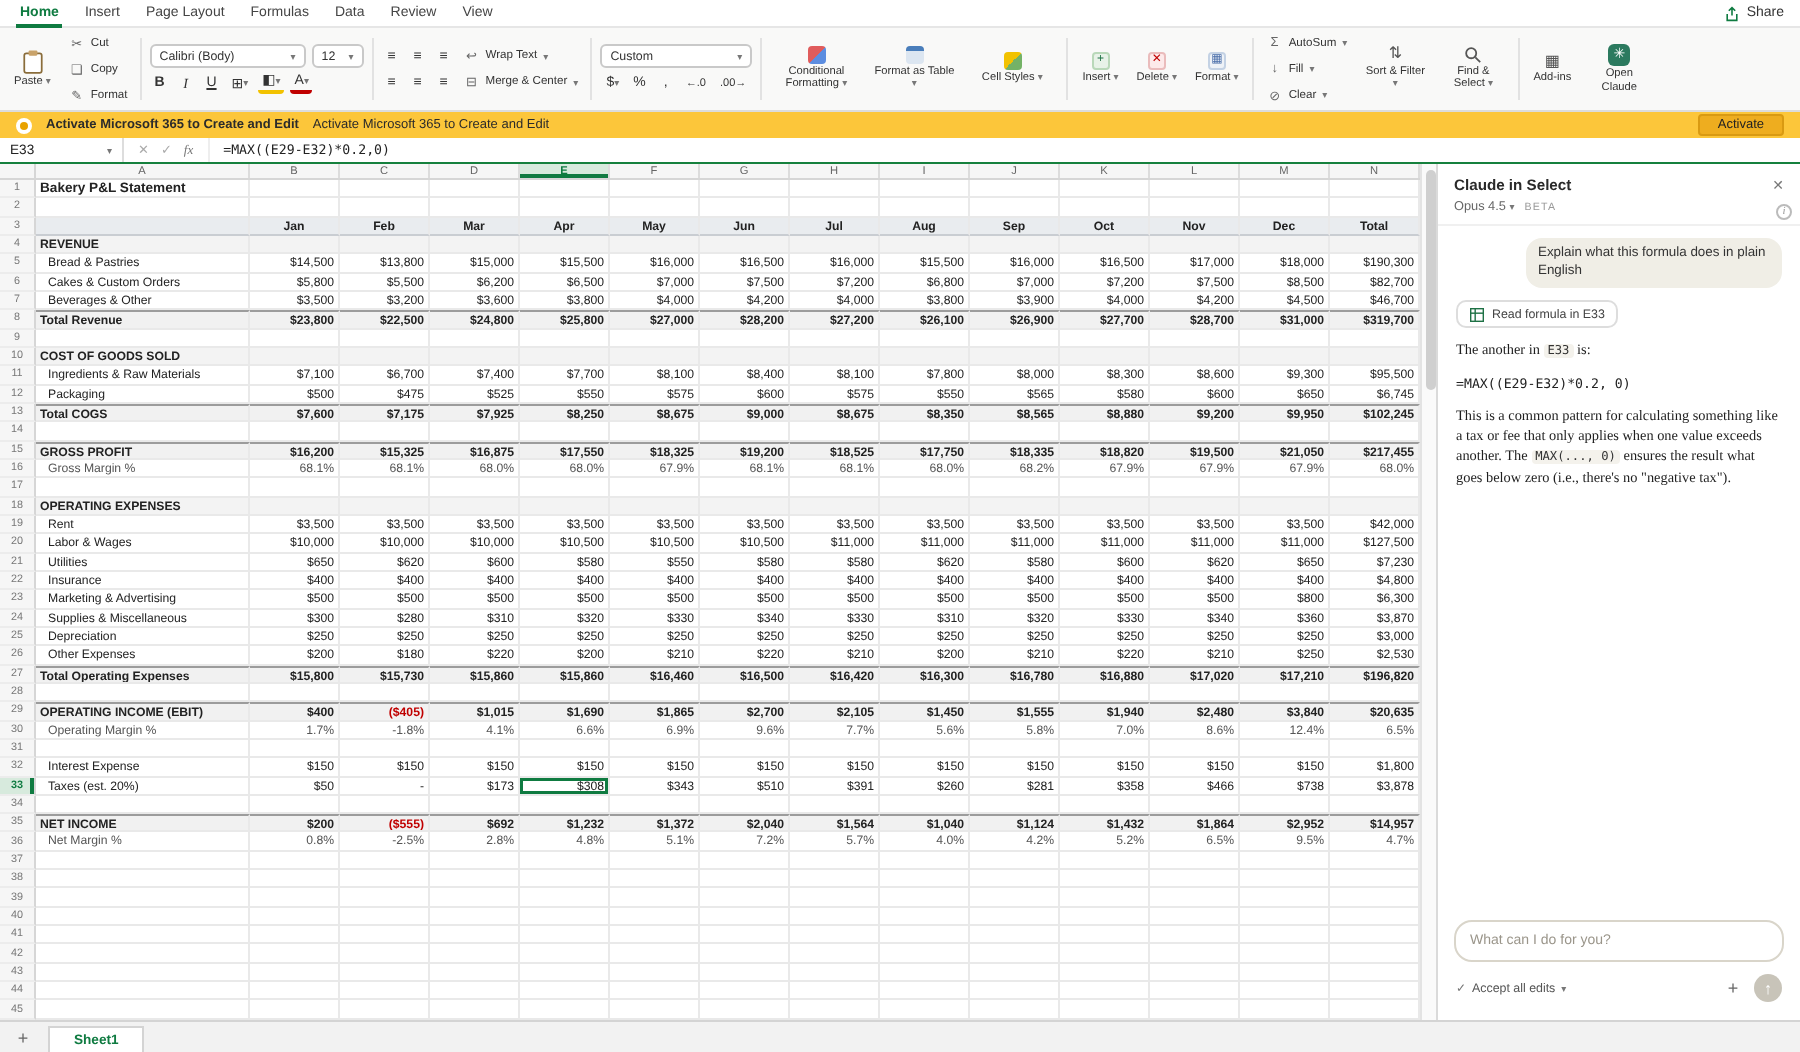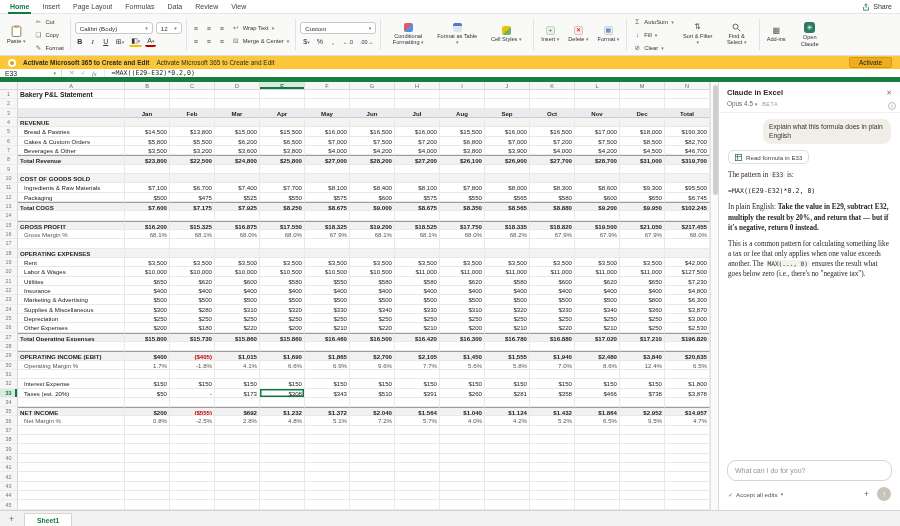--- a/index.html
+++ b/index.html
@@ -35,21 +35,21 @@
 .aut-l{font-size:5.8px}
 
 
 .notice{height:13px;flex:0 0 13px;background:#fcc63a;display:flex;align-items:center;gap:7px;padding:0 8px;font-size:6.5px;color:#2b2b2b}
 .notice-ic{width:8px;height:8px;border-radius:50%;background:#fff;display:inline-flex;align-items:center;justify-content:center}
 .notice-ic i{width:4px;height:4px;border-radius:50%;background:#e8a200;display:block}
 .ntext1{font-weight:bold}
 .act-btn{margin-left:auto;background:#eead1f;border:1px solid #d99a12;border-radius:2px;padding:1px 9px;font-size:6.5px;color:#222}
 
 
-.fbar{height:13px;flex:0 0 13px;background:#fff;border-bottom:5px solid #15803d;display:flex;align-items:center}
+.fbar{height:13px;flex:0 0 13px;background:#fff;border-bottom:1px solid #15803d;display:flex;align-items:center}
 .namebox{width:62px;height:100%;border-right:1px solid #ddd;display:flex;align-items:center;justify-content:space-between;padding:0 5px;font-size:6.8px;color:#222}
 .fx-icons{height:100%;display:flex;align-items:center;gap:6px;padding:0 7px;color:#aaa;font-size:6.5px;border-right:1px solid #eee}
 .fx{font-style:italic;font-family:"Liberation Serif",serif;color:#777}
 .ftext{font-family:"DejaVu Sans Mono",monospace;font-size:6.6px;padding-left:7px;color:#222}
 
 
 .main{flex:1;display:flex;min-height:0}
 .sheet{width:710px;flex:0 0 710px;display:flex;flex-direction:column;min-height:0}
 .chrow{height:8px;flex:0 0 8px;display:flex;background:#f6f6f6;border-bottom:1px solid #d6d6d6}
 .corner{width:18px;flex:0 0 18px;background:#f6f6f6;border-right:1px solid #d6d6d6}
@@ -1091,47 +1091,44 @@
             <div class="cell w-c num"></div>
           </div>
         </div>
     </div>
     <div class="vscroll">
         <div class="vthumb"></div>
       </div>
 
     <aside class="panel">
       <div class="p-head">
-        <span>Claude in Excel</span>
+        <span>Claude in Select</span>
         <span class="p-close">✕</span>
       </div>
       <span class="p-info">i</span>
       <div class="p-model">
         <span><span>Opus 4.5</span> <span class="chev">▾</span></span>
         <span class="beta">BETA</span>
       </div>
       <div class="p-chat">
         <div class="bubble">Explain what this formula does in plain English</div>
         <div class="chip">
           <svg class="chip-ic" viewBox="0 0 10 10">
               <rect x="0.5" y="0.5" width="9" height="9" fill="none" stroke="#1e7145" stroke-width="1"></rect>
               <line x1="0.5" y1="3.7" x2="9.5" y2="3.7" stroke="#1e7145" stroke-width="1"></line>
               <line x1="3.7" y1="0.5" x2="3.7" y2="9.5" stroke="#1e7145" stroke-width="1"></line>
             </svg>
           <span>Read formula in E33</span>
         </div>
         <p class="pbody">
-          <span>The pattern in</span>
+          <span>The another in</span>
           <code>E33</code>
           <span>is:</span>
         </p>
         <div class="formula-line">=MAX((E29-E32)*0.2, 0)</div>
-        <p class="pbody">
-          <span>In plain English: </span><b>Take the value in E29, subtract E32, multiply the result by 20%, and return that — but if it's negative, return 0 instead.</b>
-        </p>
         <p class="pbody">
           <span>This is a common pattern for calculating something like a tax or fee that only applies when one value exceeds another. The </span><code>MAX(..., 0)</code><span> ensures the result what goes below zero (i.e., there's no "negative tax").</span>
         </p>
         <div style="flex:1"></div>
       </div>
       <div class="p-input">
         <span>What can I do for you?</span>
       </div>
       <div class="p-controls">
         <span class="accept">

